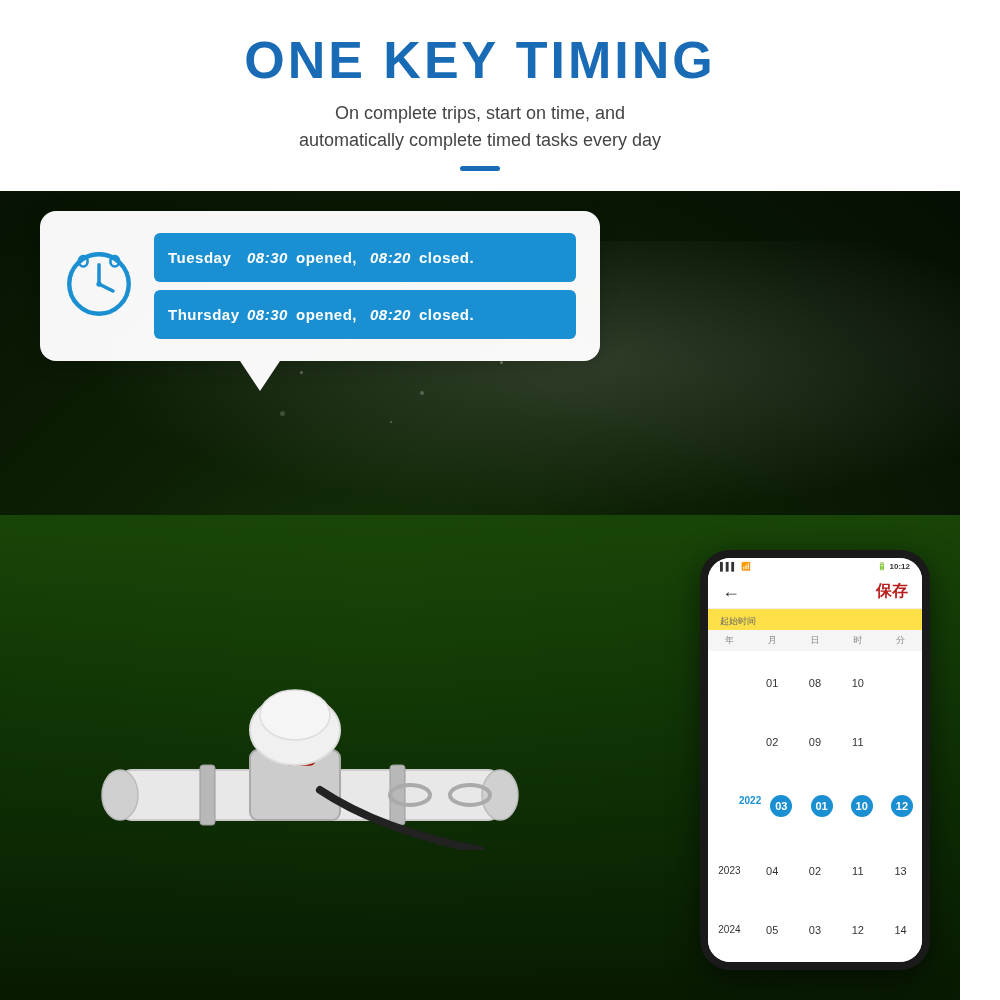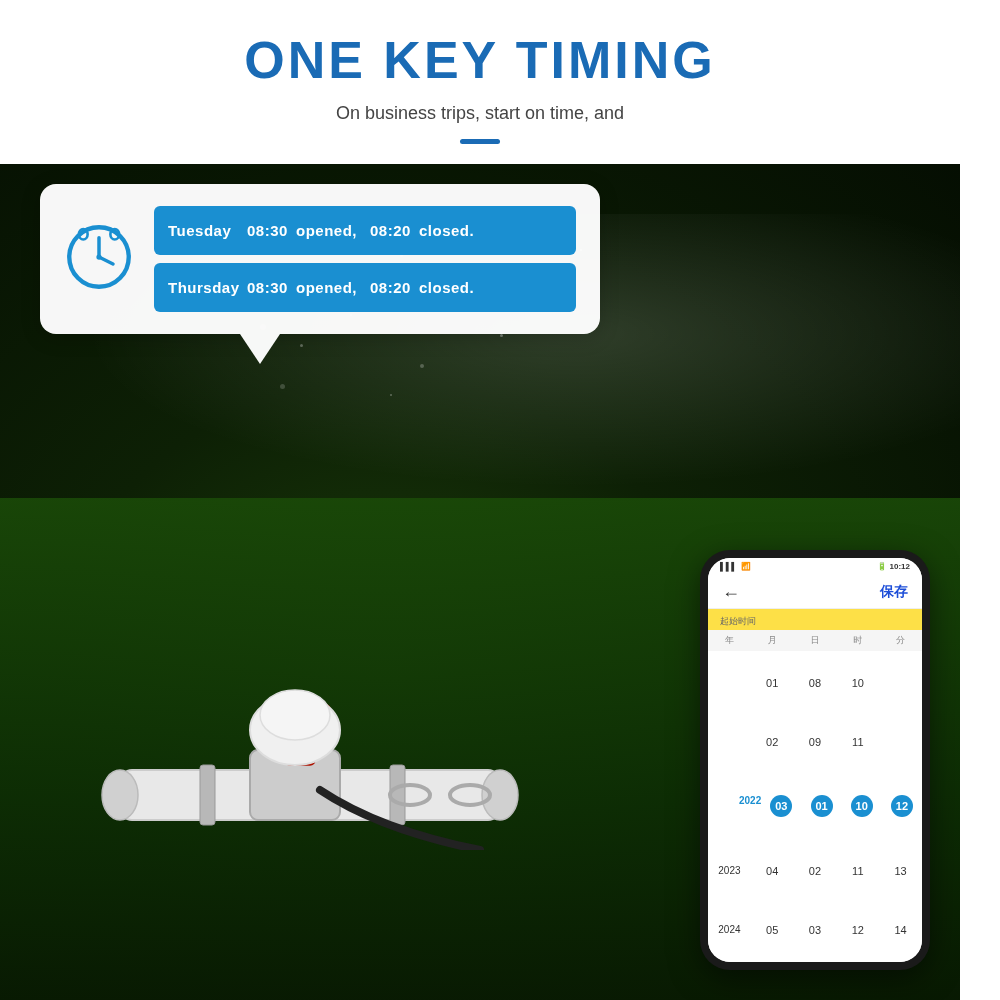--- a/index.html
+++ b/index.html
@@ -144,20 +144,21 @@
     .schedule-row:last-child {
       margin-bottom: 0;
     }
 
     .schedule-day {
       min-width: 75px;
     }
 
     .schedule-time {
       min-width: 45px;
+      font-style: italic;
     }
 
     .schedule-action {
       min-width: 70px;
     }
 
     
     .device-area {
       position: absolute;
       bottom: 150px;
@@ -242,22 +243,22 @@
       font-size: 18px;
       color: #333;
     }
 
     .nav-title {
       font-size: 12px;
       color: #333;
     }
 
     .nav-save {
-      font-size: 14px;
-      color: #1d4ed8;
+      font-size: 16px;
+      color: #b91c1c;
       font-weight: bold;
     }
 
     
     .schedule-label {
       padding: 6px 12px 2px;
       font-size: 9px;
       color: #666;
       background: #fde047;
       flex-shrink: 0;
@@ -348,21 +349,22 @@
     }
   </style>
 </head>
 <body>
 
 <div class="page-wrapper">
 
   <div class="top-section">
     <h1 class="main-title">ONE KEY TIMING</h1>
     <p class="subtitle">
-      <span>On business trips, start on time, and</span><br>
+      <span>On complete trips, start on time, and</span><br>
+      <span>automatically complete timed tasks every day</span>
     </p>
     <div class="blue-bar"></div>
   </div>
 
   <div class="bottom-section">
 
     <div class="bg-scene"></div>
     <div class="grass-overlay"></div>
     <div class="spray"></div>
 

